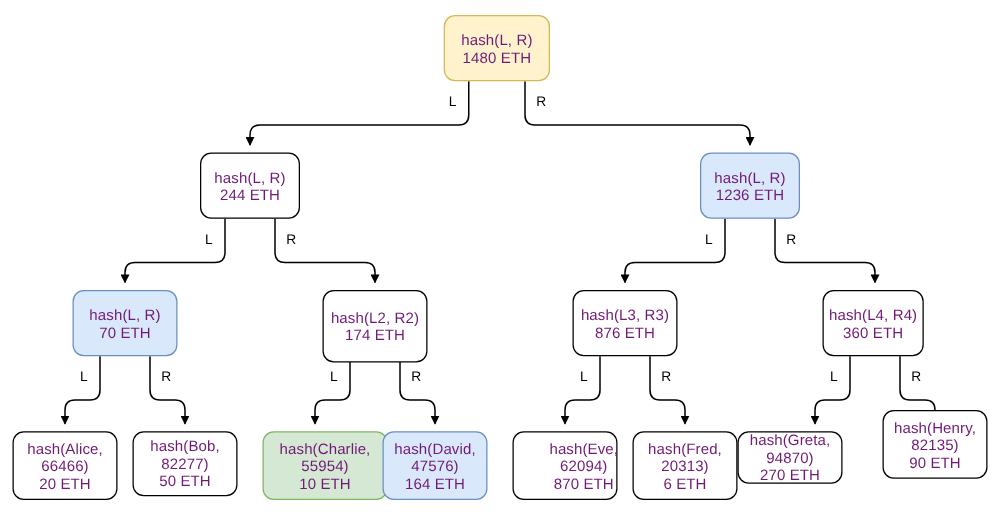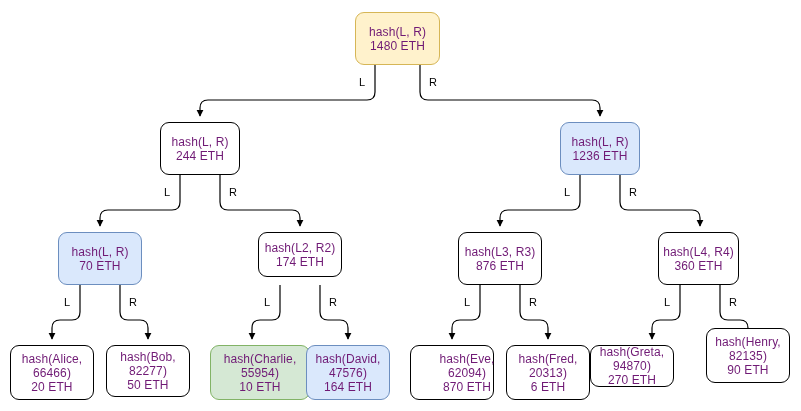--- a/index.html
+++ b/index.html
@@ -121,21 +121,21 @@
   <div class="node fill-blue" style="left:560px; top:122px; width:80px; height:53px;">
     <span class="line">hash(L, R)</span>
     <span class="line">1236 ETH</span>
   </div>
 
   <div class="node fill-blue" style="left:58px; top:232px; width:84px; height:53px;">
     <span class="line">hash(L, R)</span>
     <span class="line">70 ETH</span>
   </div>
 
-  <div class="node" style="left:258px; top:232px; width:84px; height:45px;">
+  <div class="node" style="left:258px; top:232px; width:84px; height:58px;">
     <span class="line">hash(L2, R2)</span>
     <span class="line">174 ETH</span>
   </div>
 
   <div class="node" style="left:458px; top:232px; width:84px; height:53px;">
     <span class="line">hash(L3, R3)</span>
     <span class="line">876 ETH</span>
   </div>
 
   <div class="node" style="left:658px; top:232px; width:81px; height:53px;">

